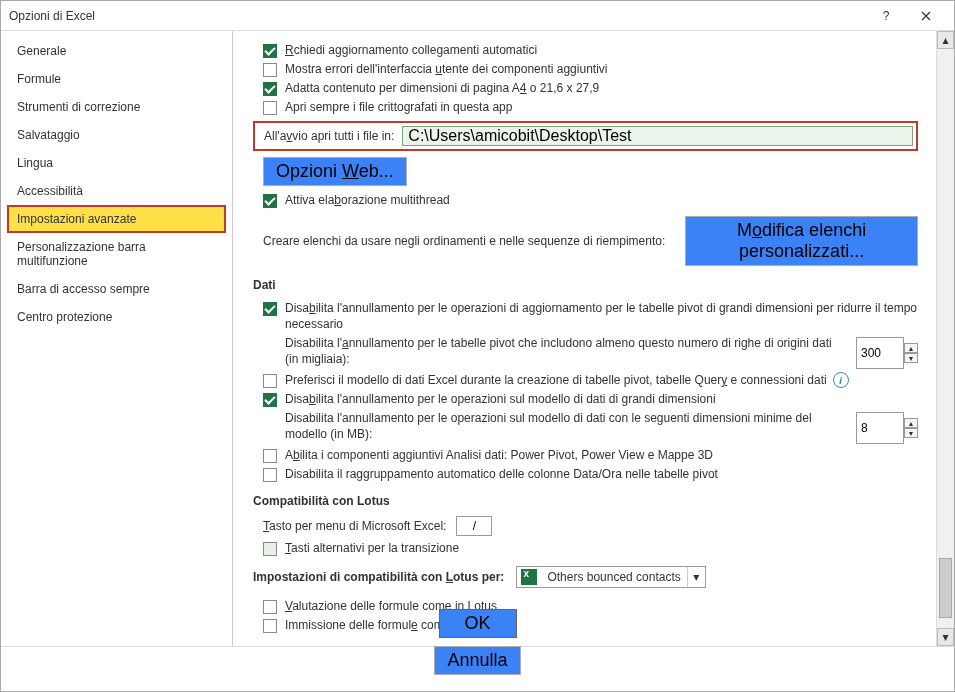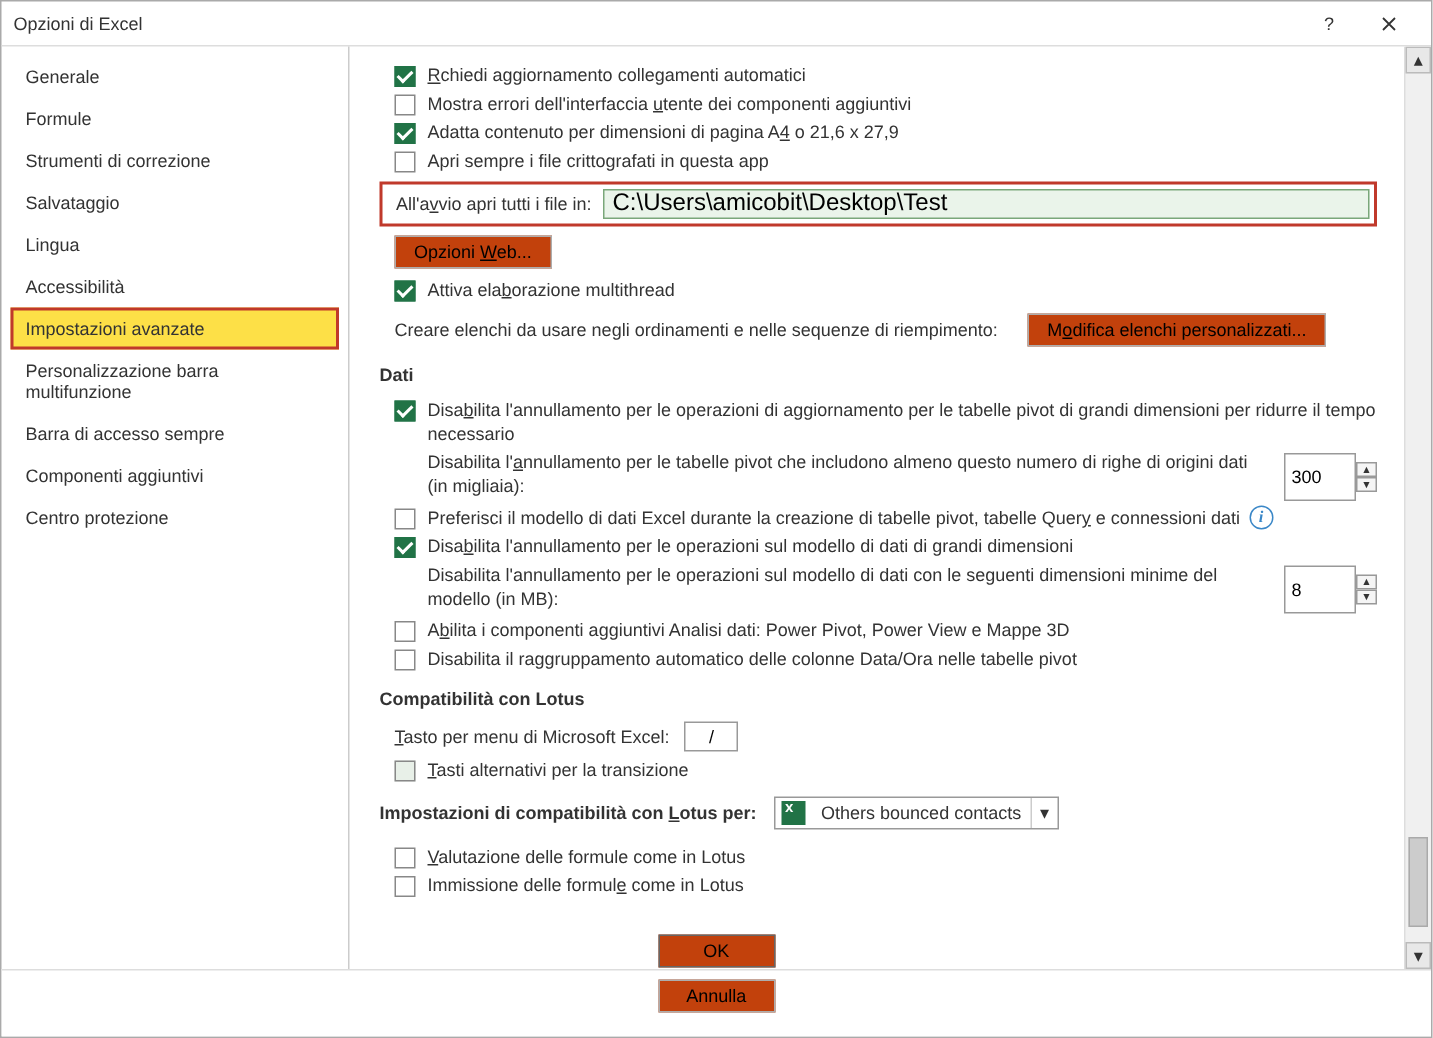--- a/index.html
+++ b/index.html
@@ -22,21 +22,21 @@
 .checkbox { width: 14px; height: 14px; border: 1px solid #888; margin-right: 8px; margin-top: 2px; flex-shrink: 0; cursor: pointer; position: relative; display: inline-block; }
 .checkbox.checked { background: #217346; border-color: #217346; }
 .checkbox.checked::after { content: ""; position: absolute; left: 3px; top: 0px; width: 4px; height: 8px; border: solid white; border-width: 0 2px 2px 0; transform: rotate(45deg); }
 .checkbox.checked-light { background: #e8f0e8; }
 .checkbox.checked-light::after { border-color: #999; }
 .row-label { line-height: 16px; }
 .und { text-decoration: underline; }
 .field-row { display: flex; align-items: center; margin: 6px 0 6px 0; border: 2px solid #c0392b; padding: 3px; }
 .field-label { margin: 0 8px 0 6px; }
 .text-input { flex: 1; border: 1px solid #7aa77a; background: #eaf4ea; padding: 2px 5px; font-family: inherit; font-size: 16px; height: 20px; }
-.btn { border: 1px solid #adadad; background: #c2410c; padding: 3px 12px; font-family: inherit; font-size: 12px; cursor: pointer; }
+.btn { border: 1px solid #adadad; background: #3b82f6; padding: 3px 12px; font-family: inherit; font-size: 18px; cursor: pointer; }
 .inline-btn-row { margin: 6px 0 6px 10px; }
 .create-row { display: flex; align-items: center; margin: 8px 0 8px 10px; }
 .create-text { flex: 0 0 auto; margin-right: 20px; }
 .heading { font-weight: 600; margin: 12px 0 8px 0; }
 .spinner-row { display: flex; align-items: flex-start; margin: 3px 0; padding-left: 10px; }
 .spinner-row .spinner-text { flex: 1; padding-left: 22px; line-height: 16px; }
 .spinner { display: flex; align-items: center; margin-left: 20px; margin-top: 2px; }
 .spinner-input { width: 48px; height: 32px; border: 1px solid #999; padding: 1px 4px; font-family: inherit; font-size: 12px; text-align: left; }
 .spinner-btns { display: flex; flex-direction: column; }
 .spinner-btns div { width: 14px; height: 10px; border: 1px solid #999; background: #f5f5f5; display: flex; align-items: center; justify-content: center; font-size: 7px; cursor: pointer; }
@@ -74,21 +74,20 @@
   <div class="sidebar">
     <div class="nav-item">Generale</div>
     <div class="nav-item">Formule</div>
     <div class="nav-item">Strumenti di correzione</div>
     <div class="nav-item">Salvataggio</div>
     <div class="nav-item">Lingua</div>
     <div class="nav-item">Accessibilità</div>
     <div class="nav-item selected">Impostazioni avanzate</div>
     <div class="nav-item">Personalizzazione barra multifunzione</div>
     <div class="nav-item">Barra di accesso sempre</div>
-    <div class="nav-item">Componenti aggiuntivi</div>
     <div class="nav-item">Centro protezione</div>
   </div>
 
   <div class="content">
     <div class="scroll-area">
 
       <div class="row">
         <span class="checkbox checked"></span>
         <span class="row-label"><span class="und">R</span><span>chiedi aggiornamento collegamenti automatici</span></span>
       </div>

